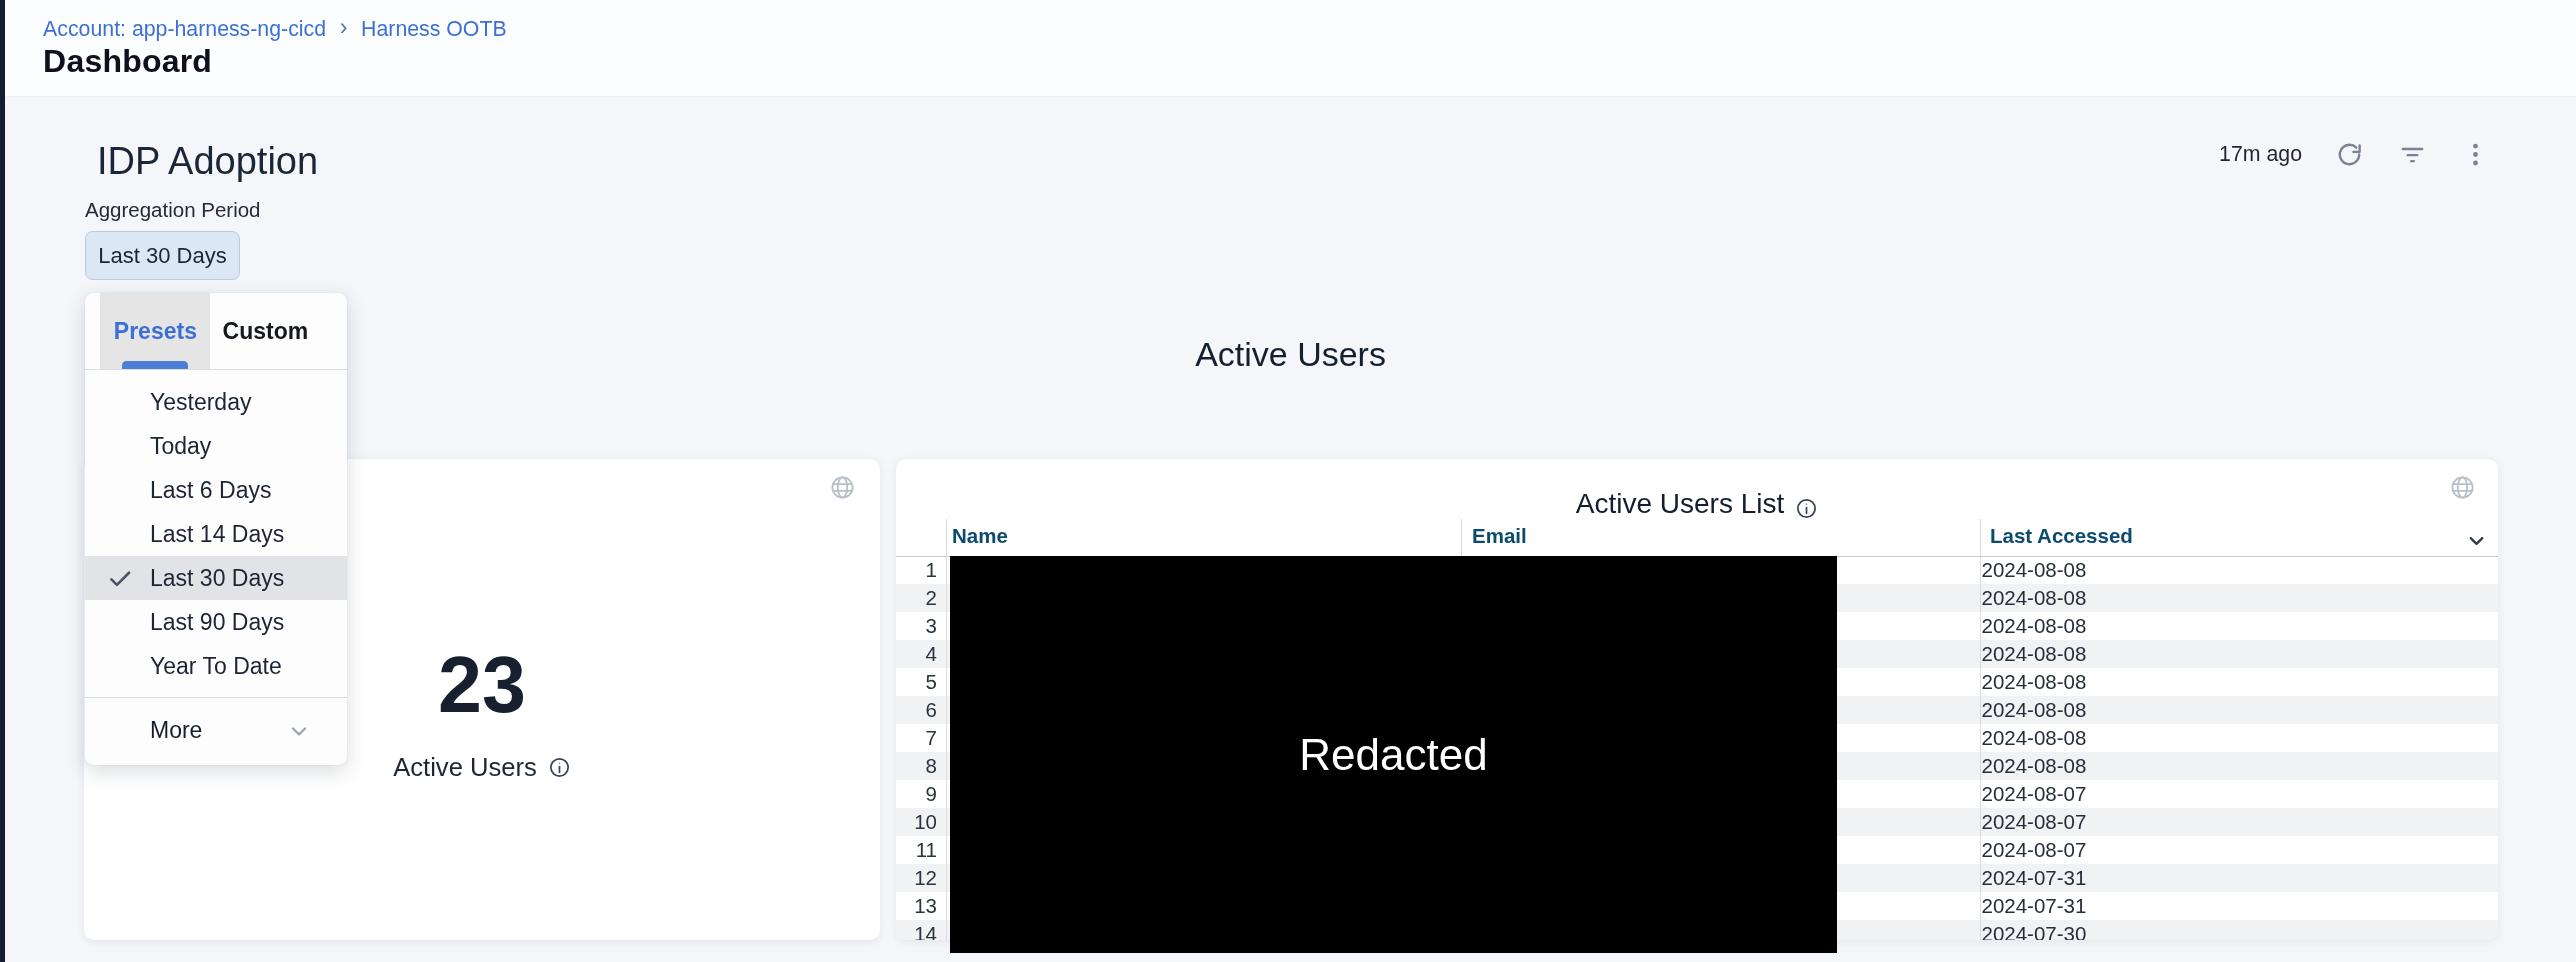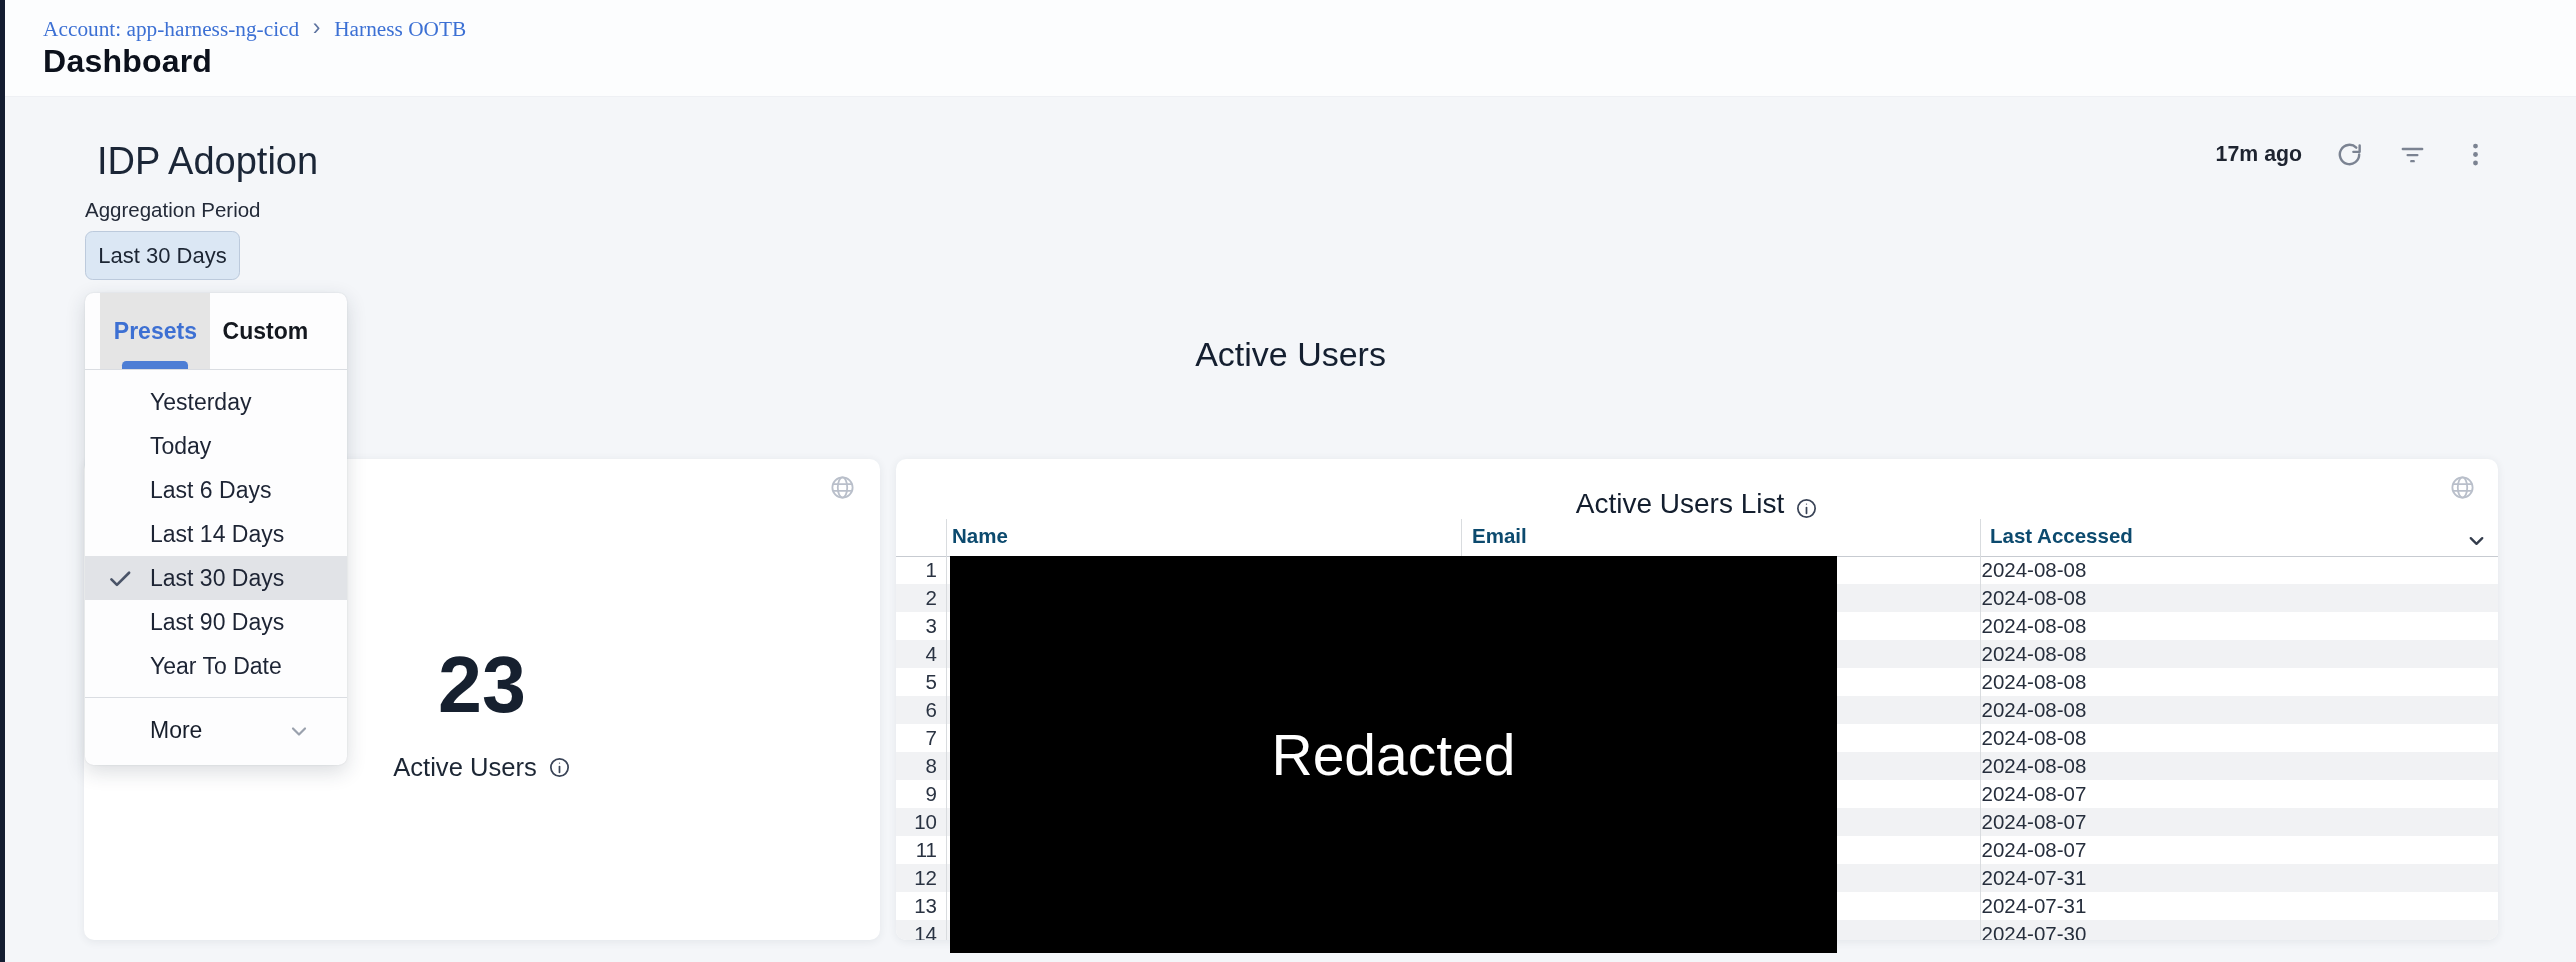--- a/index.html
+++ b/index.html
@@ -10,27 +10,27 @@
     -webkit-font-smoothing:antialiased;
   }
   .page{position:absolute;inset:0;}
 
   
   .left-rail{position:absolute;left:0;top:0;width:5.1px;height:100%;background:#141d31;z-index:40;}
 
   
   .top-header{position:absolute;left:5.1px;top:0;right:0;height:96px;background:#fcfdfe;border-bottom:0.9px solid #eef0f4;}
   .breadcrumb{position:absolute;left:38px;top:17px;display:flex;align-items:center;gap:13.7px;font-size:21.3px;}
-  .breadcrumb a{color:#3c70d4;text-decoration:none;cursor:pointer;font-family:Liberation Serif, serif;}
+  .breadcrumb a{color:#3c70d4;text-decoration:none;cursor:pointer;}
   .crumb-sep{color:#5e74a0;font-size:23px;line-height:1;transform:translateY(-1.7px);}
   .page-title{position:absolute;left:38px;top:43px;margin:0;font-size:32px;font-weight:700;color:#0c111c;letter-spacing:0.2px;}
 
   
   .dash-title{position:absolute;left:85px;top:128px;margin:12px;font-size:38px;font-weight:500;color:#1b2637;}
-  .dash-actions{position:absolute;top:135px;right:85px;height:38px;display:flex;align-items:center;gap:31px;font-weight:bold;}
+  .dash-actions{position:absolute;top:135px;right:85px;height:38px;display:flex;align-items:center;gap:31px;}
   .updated{font-size:21.3px;color:#1e2430;}
   .icon-btn{width:32px;height:32px;border:none;background:none;padding:0;margin:0;display:flex;align-items:center;justify-content:center;cursor:pointer;}
 
   
   .agg-label{position:absolute;left:85px;top:198px;font-size:20.5px;color:#232a38;}
   .agg-btn{position:absolute;left:85px;top:231px;width:155px;height:49px;box-sizing:border-box;
     background:#dbe7f4;border:0.9px solid #bccadc;border-radius:7.7px;
     font-family:inherit;font-size:22px;color:#1c2533;cursor:pointer;}
 
   
@@ -78,21 +78,21 @@
   .rows{position:absolute;top:97px;left:0;right:0;height:384px;overflow:hidden;border-radius:0 0 10.2px 10.2px;z-index:1;}
   .trow{height:28px;display:flex;align-items:center;font-size:20.5px;color:#262e3c;}
   .trow:nth-child(even){background:#f1f2f4;}
   .cell-num{width:41px;padding-right:8.5px;flex:none;text-align:right;color:#2a3342;}
   .cell-name{width:516px;flex:none;}
   .cell-email{width:519px;flex:none;}
   .cell-date{flex:1;padding-left:1px;}
 
   .redacted{position:absolute;left:54px;top:97px;width:887px;height:397px;background:#000;z-index:6;
     display:flex;align-items:center;justify-content:center;}
-  .redacted span{color:#ffffff;font-size:57px;}
+  .redacted span{color:#ffffff;font-size:44px;}
 </style>
 </head>
 <body>
 
 <div class="page">
   <div class="left-rail"></div>
 
   <header class="top-header">
     <nav class="breadcrumb">
       <a>Account: app-harness-ng-cicd</a>

